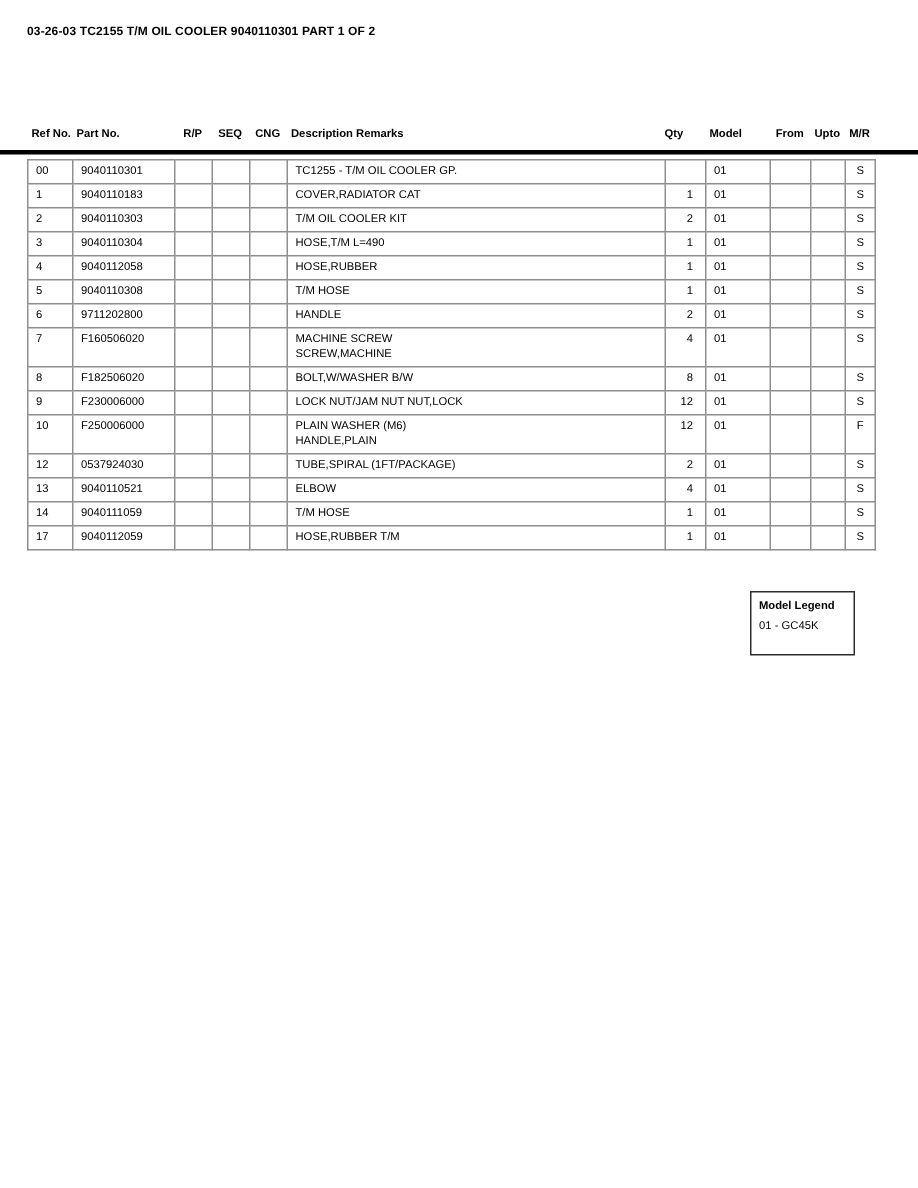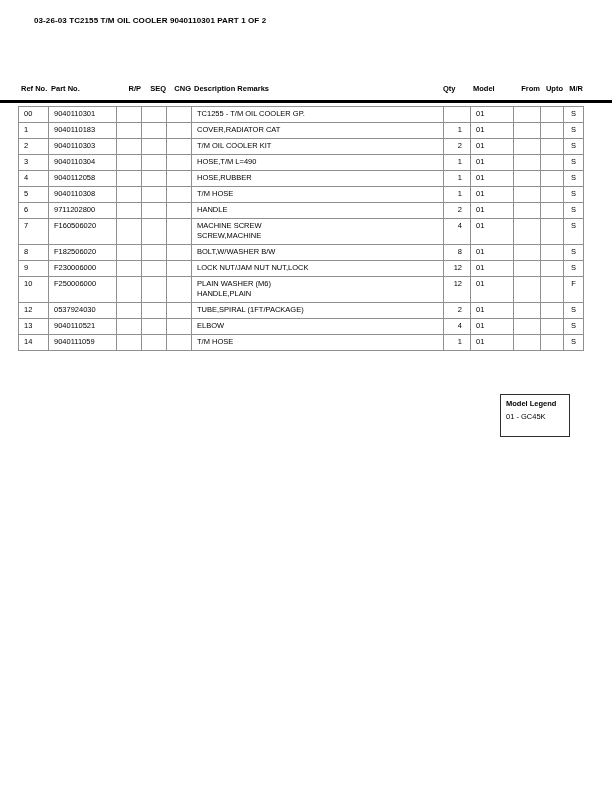--- a/index.html
+++ b/index.html
@@ -14,21 +14,20 @@
     overflow: hidden;
   }
   .doc-title {
     position: absolute;
     left: 18px;
     top: 16px;
     font-size: 8px;
     font-weight: bold;
     letter-spacing: 0.1px;
     white-space: nowrap;
-    margin-left: 16px;
   }
   .breadcrumb {
     position: absolute;
     left: 18px;
     top: 41px;
     width: 578px;
     font-size: 8px;
     font-weight: bold;
     line-height: 9.5px;
     letter-spacing: 0.1px;
@@ -50,21 +49,21 @@
   }
   .hdr-table th {
     font-size: 7.5px;
     font-weight: bold;
     padding: 0 0 2px 0;
     vertical-align: bottom;
     white-space: nowrap;
     overflow: visible;
   }
   .hdr-table th.al-left   { text-align: left; padding-left: 3px; }
-  .hdr-table th.al-center { text-align: right; }
+  .hdr-table th.al-center { text-align: center; }
   .hdr-table th.al-right  { text-align: left; }
   .body-table {
     position: absolute;
     left: 18px;
     top: 106px;
     width: 565px;
   }
   .body-table td {
     border: 1px solid #8f8f8f;
     font-size: 7.5px;
@@ -362,20 +361,35 @@
           <td class="al-center"></td>
           <td class="al-left">
             <span class="desc-line">T/M HOSE</span>
           </td>
           <td class="al-right">1</td>
           <td class="al-left">01</td>
           <td class="al-center"></td>
           <td class="al-center"></td>
           <td class="al-center">S</td>
         </tr>
+        <tr>
+          <td class="al-left">17</td>
+          <td class="al-left">9040112059</td>
+          <td class="al-center"></td>
+          <td class="al-center"></td>
+          <td class="al-center"></td>
+          <td class="al-left">
+            <span class="desc-line">HOSE,RUBBER T/M</span>
+          </td>
+          <td class="al-right">1</td>
+          <td class="al-left">01</td>
+          <td class="al-center"></td>
+          <td class="al-center"></td>
+          <td class="al-center">S</td>
+        </tr>
       </tbody>
   </table>
 
   <div class="model-legend">
     <div class="legend-title">Model Legend</div>
     <div class="legend-entry">01 - GC45K</div>
   </div>
 
 </div>
 

